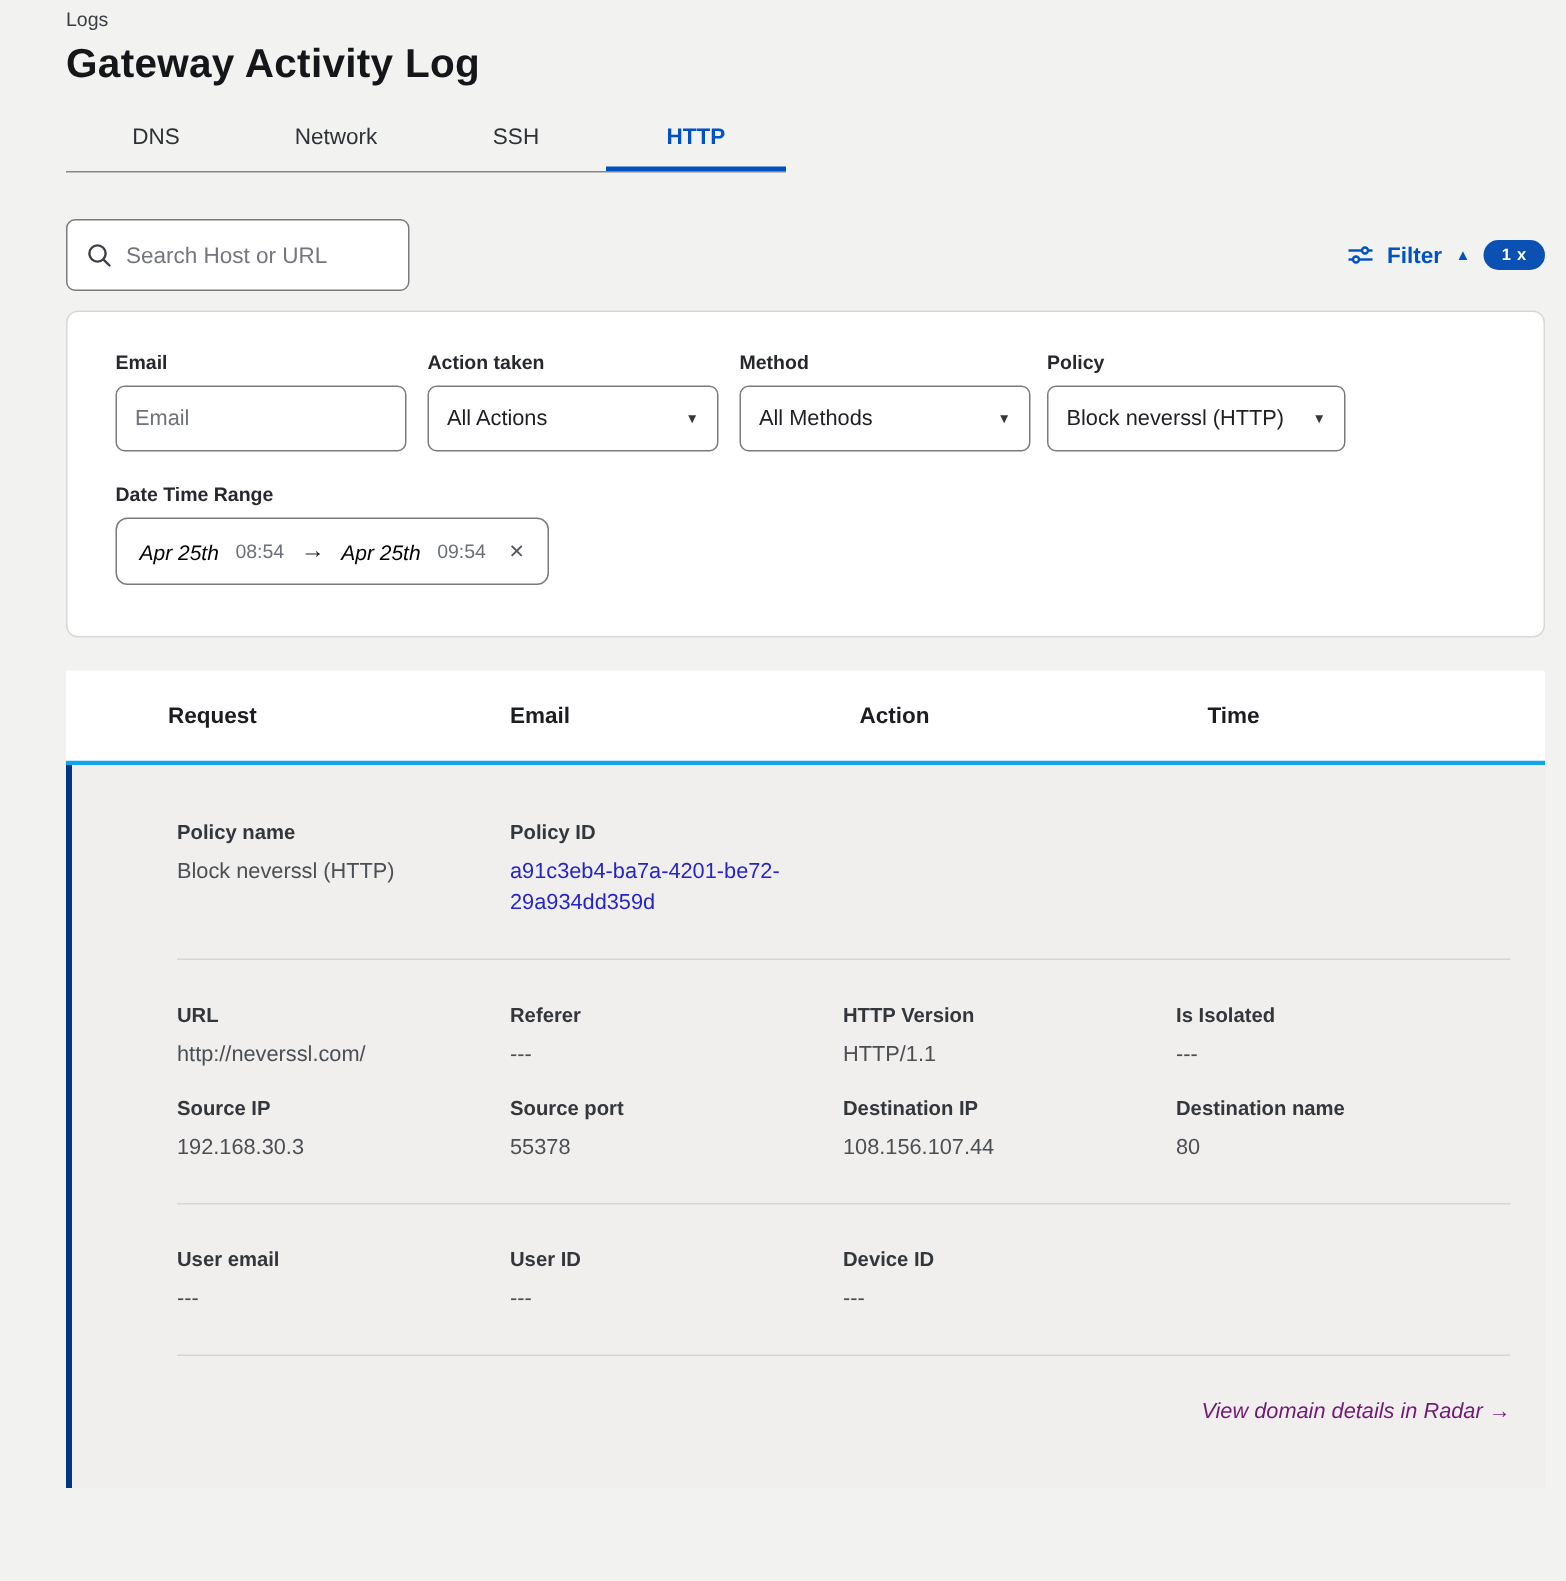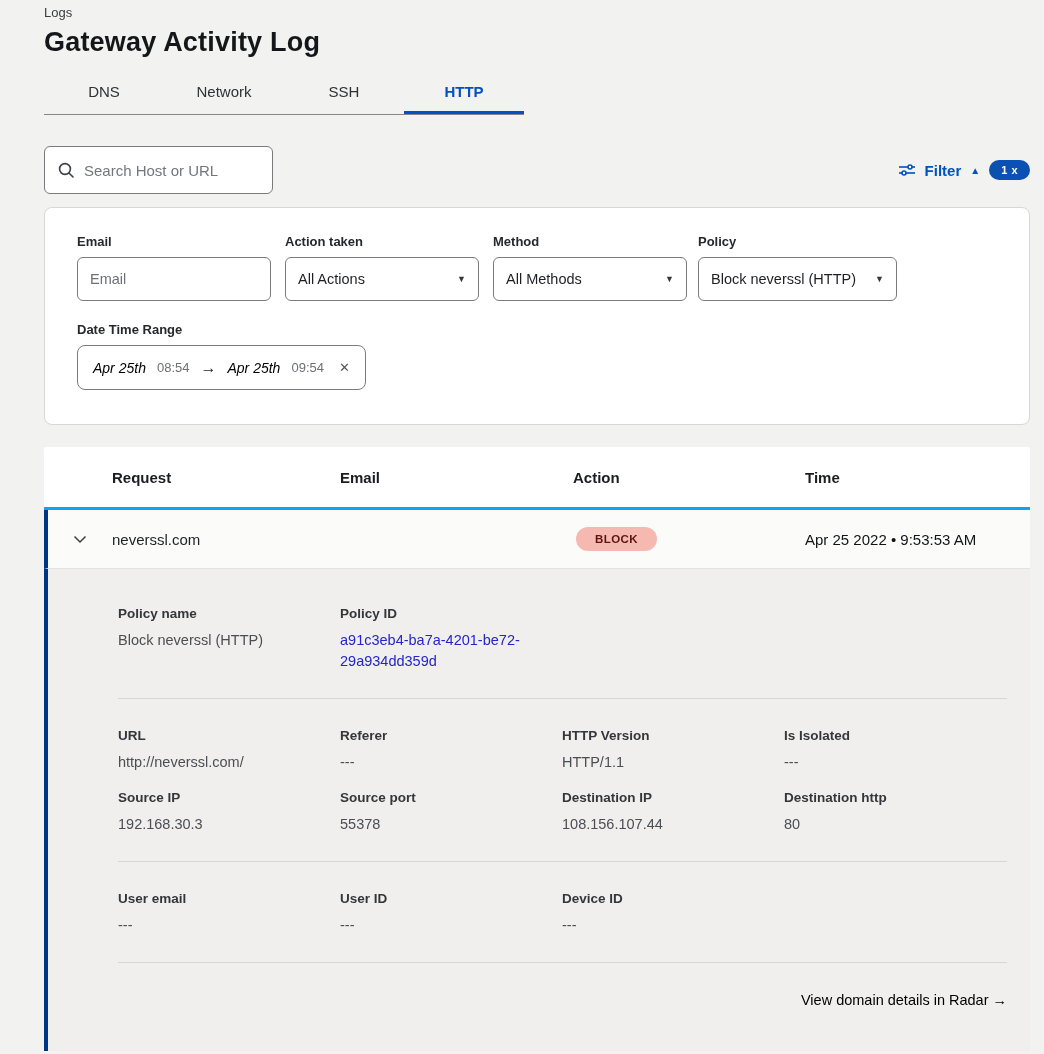--- a/index.html
+++ b/index.html
@@ -105,21 +105,21 @@
     background: #f0efee; border-left: 4px solid #003681;
     padding: 36px 23px 40px 70px; min-height: 482px;
   }
   .grid4 { display: grid; grid-template-columns: repeat(4, 222px); }
   .dfield .dlabel { font-size: 13.5px; font-weight: 700; color: #33363b; line-height: 17px; margin-bottom: 8px; }
   .dfield .dvalue { font-size: 14.5px; color: #4b4e53; line-height: 21px; overflow-wrap: break-word; }
   .dfield .dvalue.link { color: #2524c8; cursor: pointer; }
   .row-gap { margin-top: 16px; }
   .divider { border: 0; border-top: 1px solid #d6d6d4; margin: 26px 0 28px; }
   .radar-row { text-align: right; }
-  .radar-link { font-size: 14.5px; color: #000000; cursor: pointer; text-decoration: none; }
+  .radar-link { font-size: 14.5px; color: #701a75; cursor: pointer; text-decoration: none; font-style: italic; }
 </style>
 </head>
 <body>
 
 <div class="page">
 
   <div class="breadcrumb">Logs</div>
   <h1 class="page-title">Gateway Activity Log</h1>
 
   <div class="tabs">
@@ -197,33 +197,20 @@
 
   <div class="log-table">
     <div class="thead">
       <span></span>
       <span class="th">Request</span>
       <span class="th">Email</span>
       <span class="th">Action</span>
       <span class="th">Time</span>
     </div>
 
-    <div class="trow">
-      <span class="chev">
-        <svg width="14" height="9" viewBox="0 0 14 9" fill="none">
-          <polyline points="1.5,1.5 7,7 12.5,1.5" stroke="#3c3e42" stroke-width="1.5" fill="none"></polyline>
-        </svg>
-      </span>
-      <span class="req-cell">neverssl.com</span>
-      <span class="email-cell"></span>
-      <span>
-        <span class="block-badge">BLOCK</span>
-      </span>
-      <span class="time-cell">Apr 25 2022 • 9:53:53 AM</span>
-    </div>
 
     <div class="details">
 
       <div class="grid4">
         <div class="dfield">
           <div class="dlabel">Policy name</div>
           <div class="dvalue">Block neverssl (HTTP)</div>
         </div>
         <div class="dfield">
           <div class="dlabel">Policy ID</div>
@@ -259,21 +246,21 @@
         </div>
         <div class="dfield">
           <div class="dlabel">Source port</div>
           <div class="dvalue">55378</div>
         </div>
         <div class="dfield">
           <div class="dlabel">Destination IP</div>
           <div class="dvalue">108.156.107.44</div>
         </div>
         <div class="dfield">
-          <div class="dlabel">Destination http</div>
+          <div class="dlabel">Destination name</div>
           <div class="dvalue">80</div>
         </div>
       </div>
 
       <hr class="divider">
 
       <div class="grid4">
         <div class="dfield">
           <div class="dlabel">User email</div>
           <div class="dvalue">---</div>

